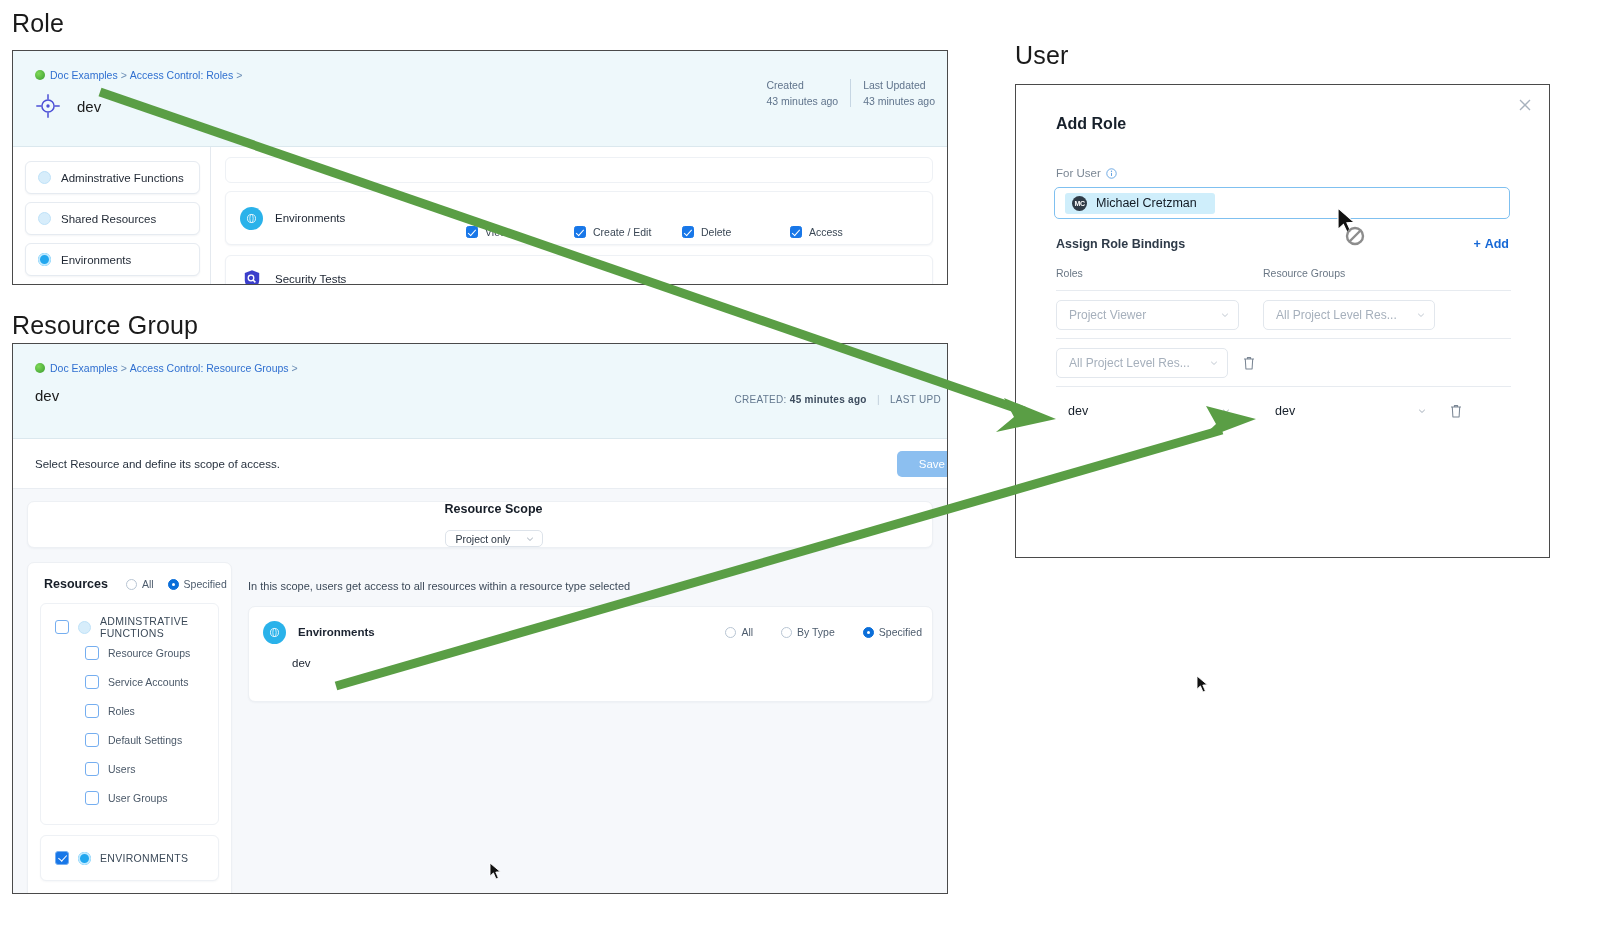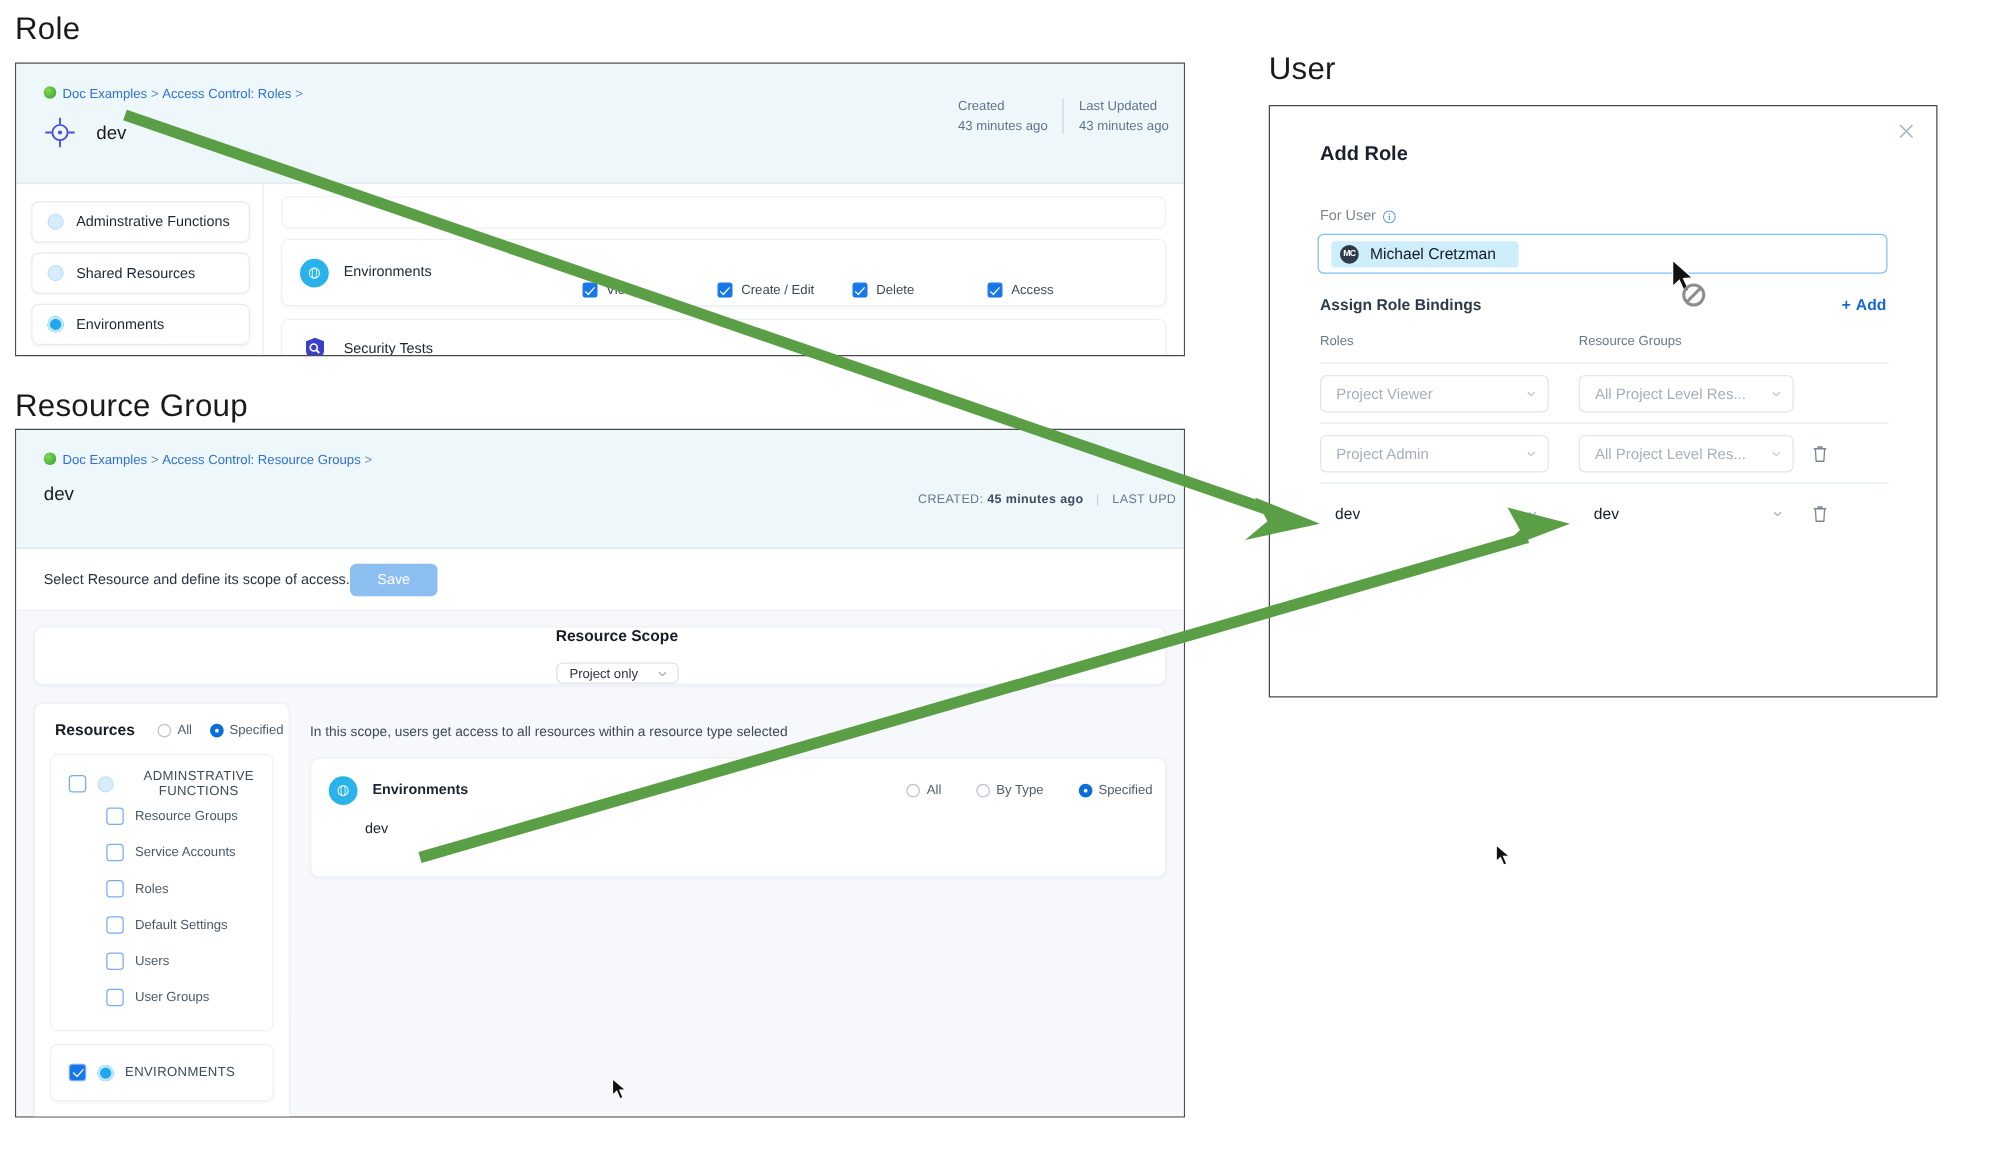--- a/index.html
+++ b/index.html
@@ -120,21 +120,21 @@
   #rg-panel .pg-head { height: 95px; }
   #rg-panel .rg-title { position: absolute; left: 22px; top: 43px; font-size: 15px; color: #1b1b1b; }
   .rg-meta {
     position: absolute; right: 6px; top: 50px;
     font-size: 10px; color: #64788f; letter-spacing: .3px; white-space: nowrap;
   }
   .rg-meta b { color: #3d4c5e; font-weight: 700; }
   .rg-meta .bar { color: #bdcbd8; margin: 0 7px; }
 
   .rg-sub {
-    height: 50px; display: flex; align-items: center; 
+    height: 50px; display: flex; align-items: center; justify-content: space-between;
     padding: 0 14px 0 22px; border-bottom: 1px solid #e9edf2; background: #fff;
   }
   .rg-sub .txt { font-size: 11.5px; color: #28323f; }
   .save-btn {
     background: #8cbff0; color: #fff; border: none; border-radius: 5px;
     padding: 7px 22px; font-size: 11.5px; font-family: inherit;
     margin-right: -34px;
   }
 
   .rg-main { background: #f6f8fb; padding: 12px 0 0 0; height: 406px; }
@@ -148,21 +148,21 @@
     border: 1px solid #dde3ea; border-radius: 5px; background: #fff;
     height: 25px; min-width: 98px; display: flex; align-items: center;
     justify-content: space-between; padding: 0 8px 0 10px; gap: 10px;
     font-size: 10.5px; color: #2b3643;
   }
   .chev { width: 8px; height: 8px; flex: 0 0 auto; }
 
   .two-col { display: flex; gap: 0; margin: 0 14px; }
   .res-card {
     width: 205px; background: #fff; border: 1px solid #edf0f4; border-radius: 7px;
-    box-shadow: 0 1px 2px rgba(20,40,70,.04); padding: 0 0 10px 0; min-height: 340px; text-align: center;
+    box-shadow: 0 1px 2px rgba(20,40,70,.04); padding: 0 0 10px 0; min-height: 340px;
   }
   .res-head { display: flex; align-items: center; gap: 18px; padding: 14px 0 12px 16px; }
   .res-head .lab { font-size: 12.5px; font-weight: 700; color: #161d27; }
   .radio-grp { display: flex; gap: 14px; }
   .radio-item { display: flex; align-items: center; gap: 5px; font-size: 10.5px; color: #4d5c6d; }
   .rad { width: 11px; height: 11px; border-radius: 50%; border: 1px solid #b8c5d3; background: #fff; flex: 0 0 auto; position: relative; }
   .rad.on { border: 1px solid #0a6ed9; background: #0a6ed9; }
   .rad.on:after { content: ""; position: absolute; left: 3px; top: 3px; width: 3px; height: 3px; background: #fff; border-radius: 50%; }
 
   .res-list {
@@ -545,28 +545,20 @@
             <span>All Project Level Res...</span>
             <svg class="chev" viewBox="0 0 10 10">
                 <path d="M1.5 3.5 5 6.8 8.5 3.5" fill="none" stroke="#b6bfca" stroke-width="1.1"></path>
               </svg>
           </div>
         </div>
         <div class="c3"></div>
       </div>
 
       <div class="bt-row">
-        <div class="c1">
-          <div class="ghost-select">
-            <span>Project Admin</span>
-            <svg class="chev" viewBox="0 0 10 10">
-                <path d="M1.5 3.5 5 6.8 8.5 3.5" fill="none" stroke="#b6bfca" stroke-width="1.1"></path>
-              </svg>
-          </div>
-        </div>
         <div class="c2">
           <div class="ghost-select">
             <span>All Project Level Res...</span>
             <svg class="chev" viewBox="0 0 10 10">
                 <path d="M1.5 3.5 5 6.8 8.5 3.5" fill="none" stroke="#b6bfca" stroke-width="1.1"></path>
               </svg>
           </div>
         </div>
         <div class="c3">
           <svg class="trash" viewBox="0 0 14 16">

